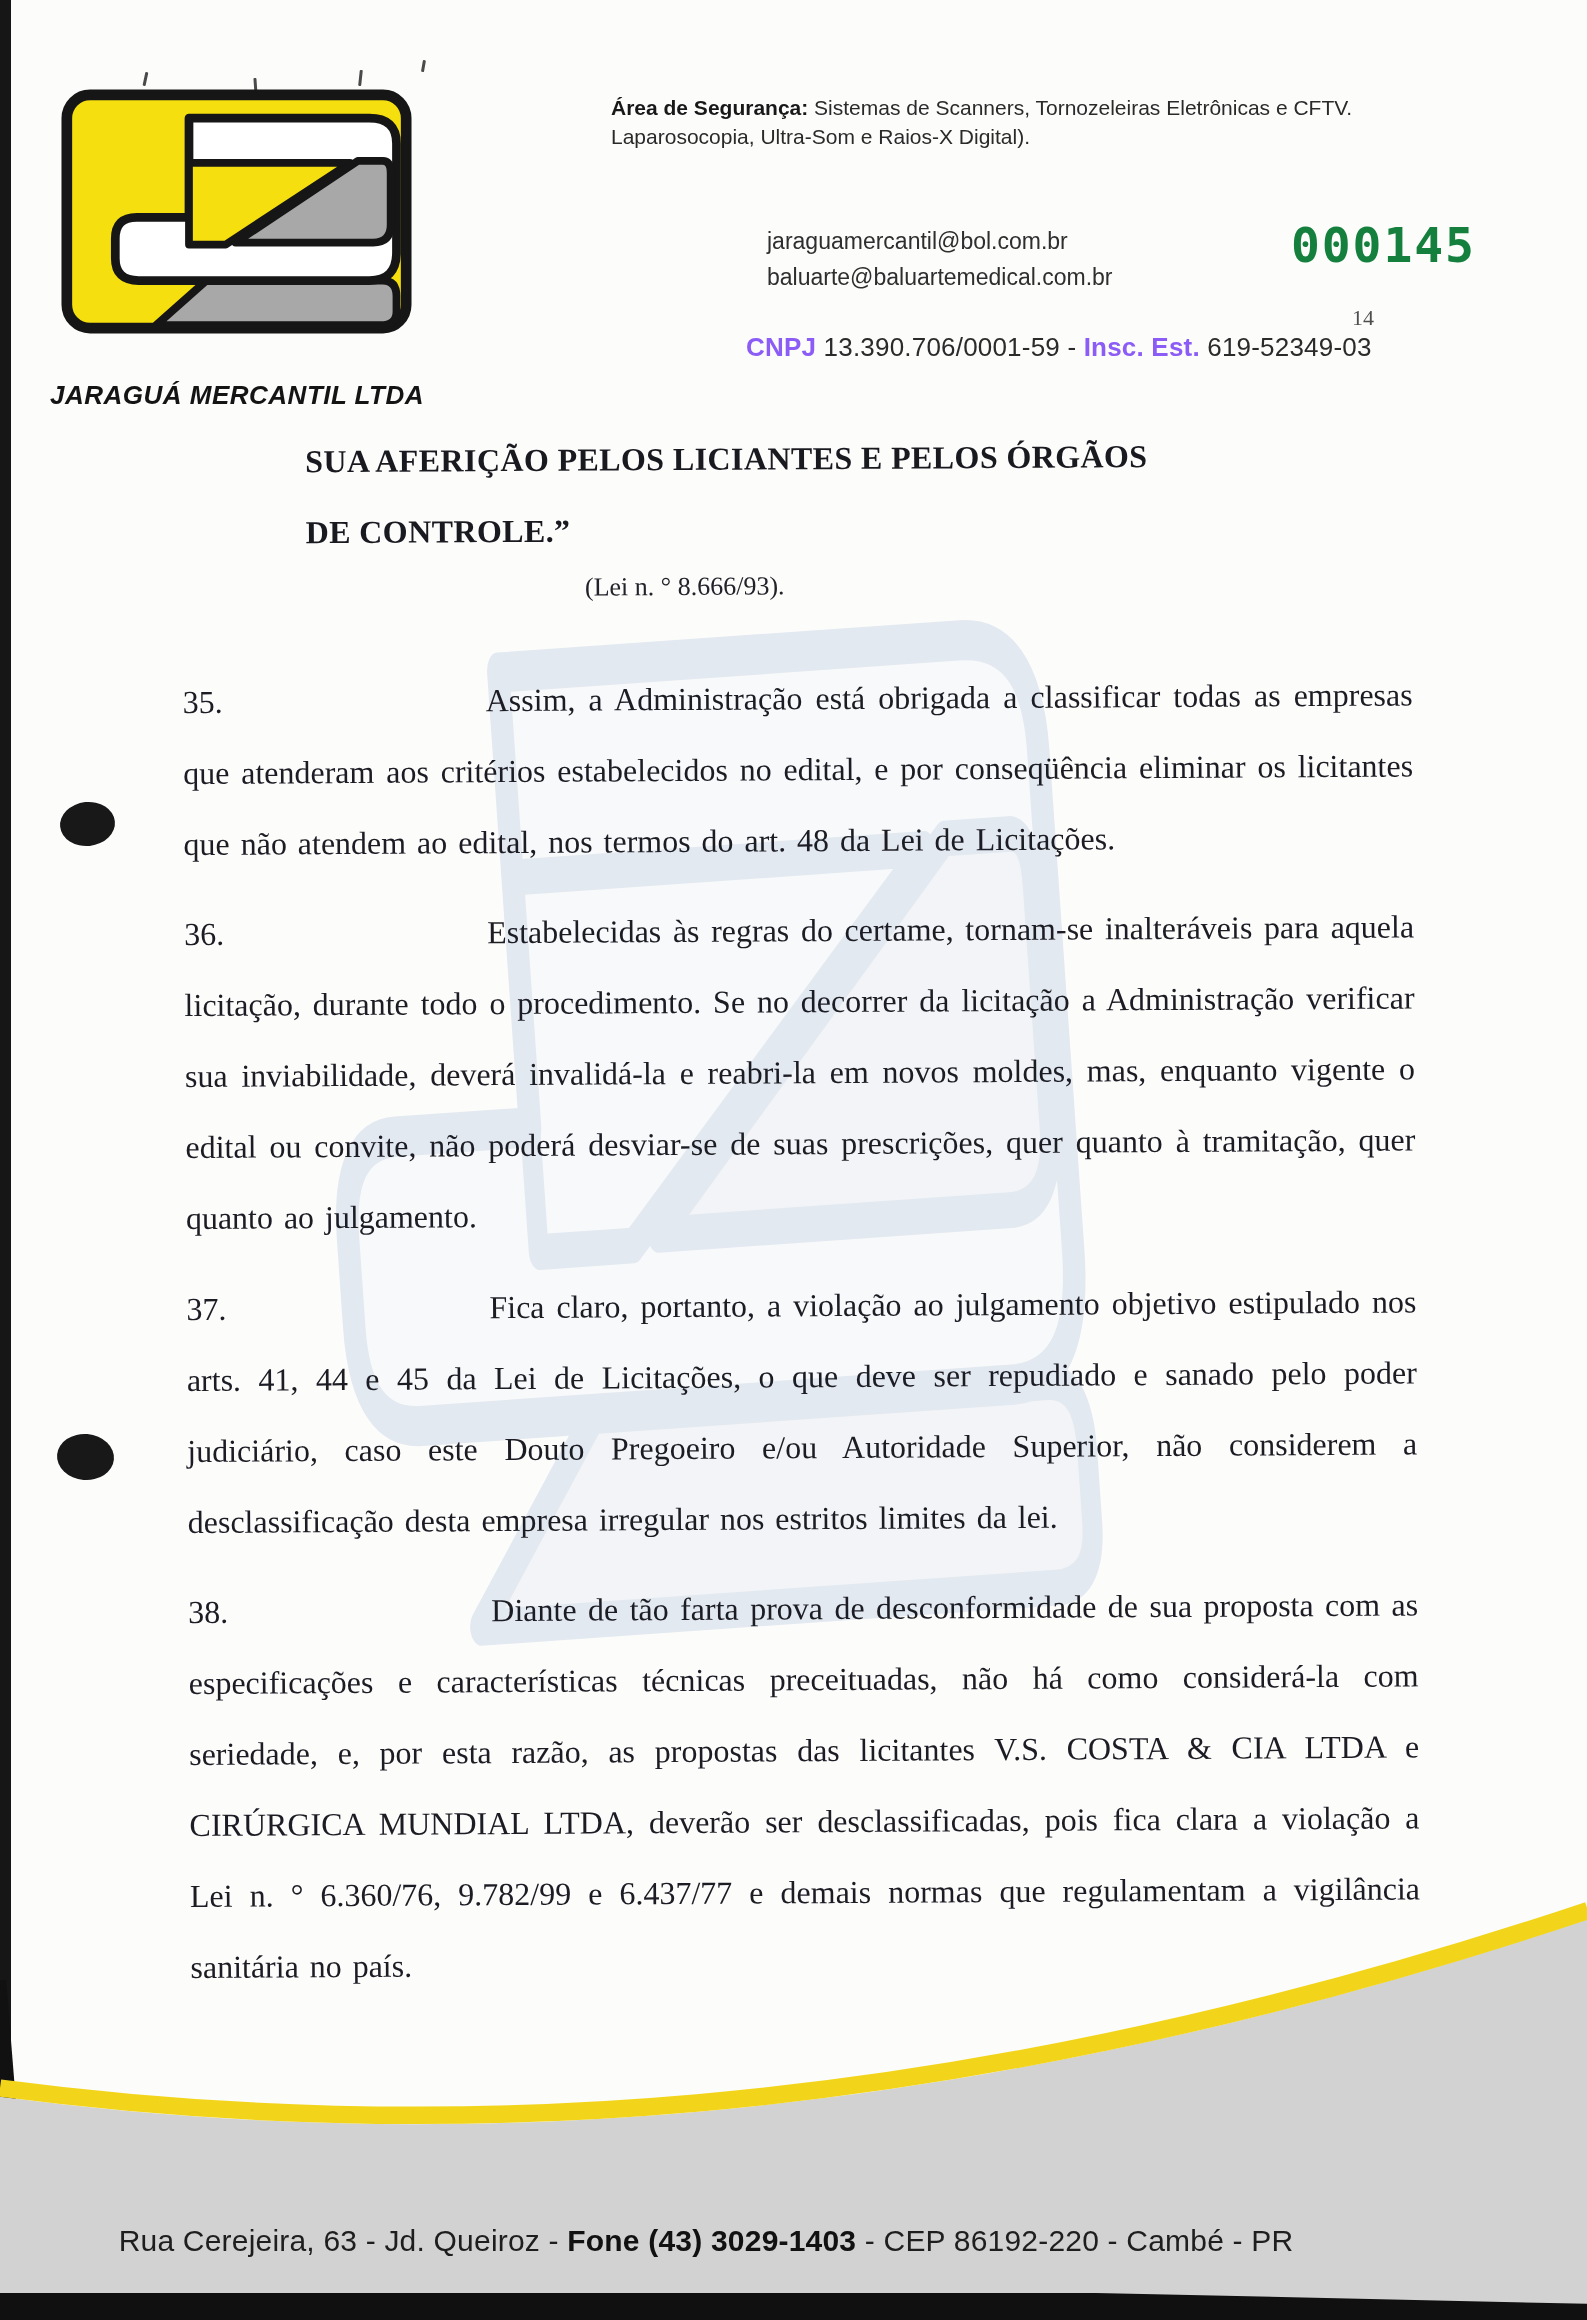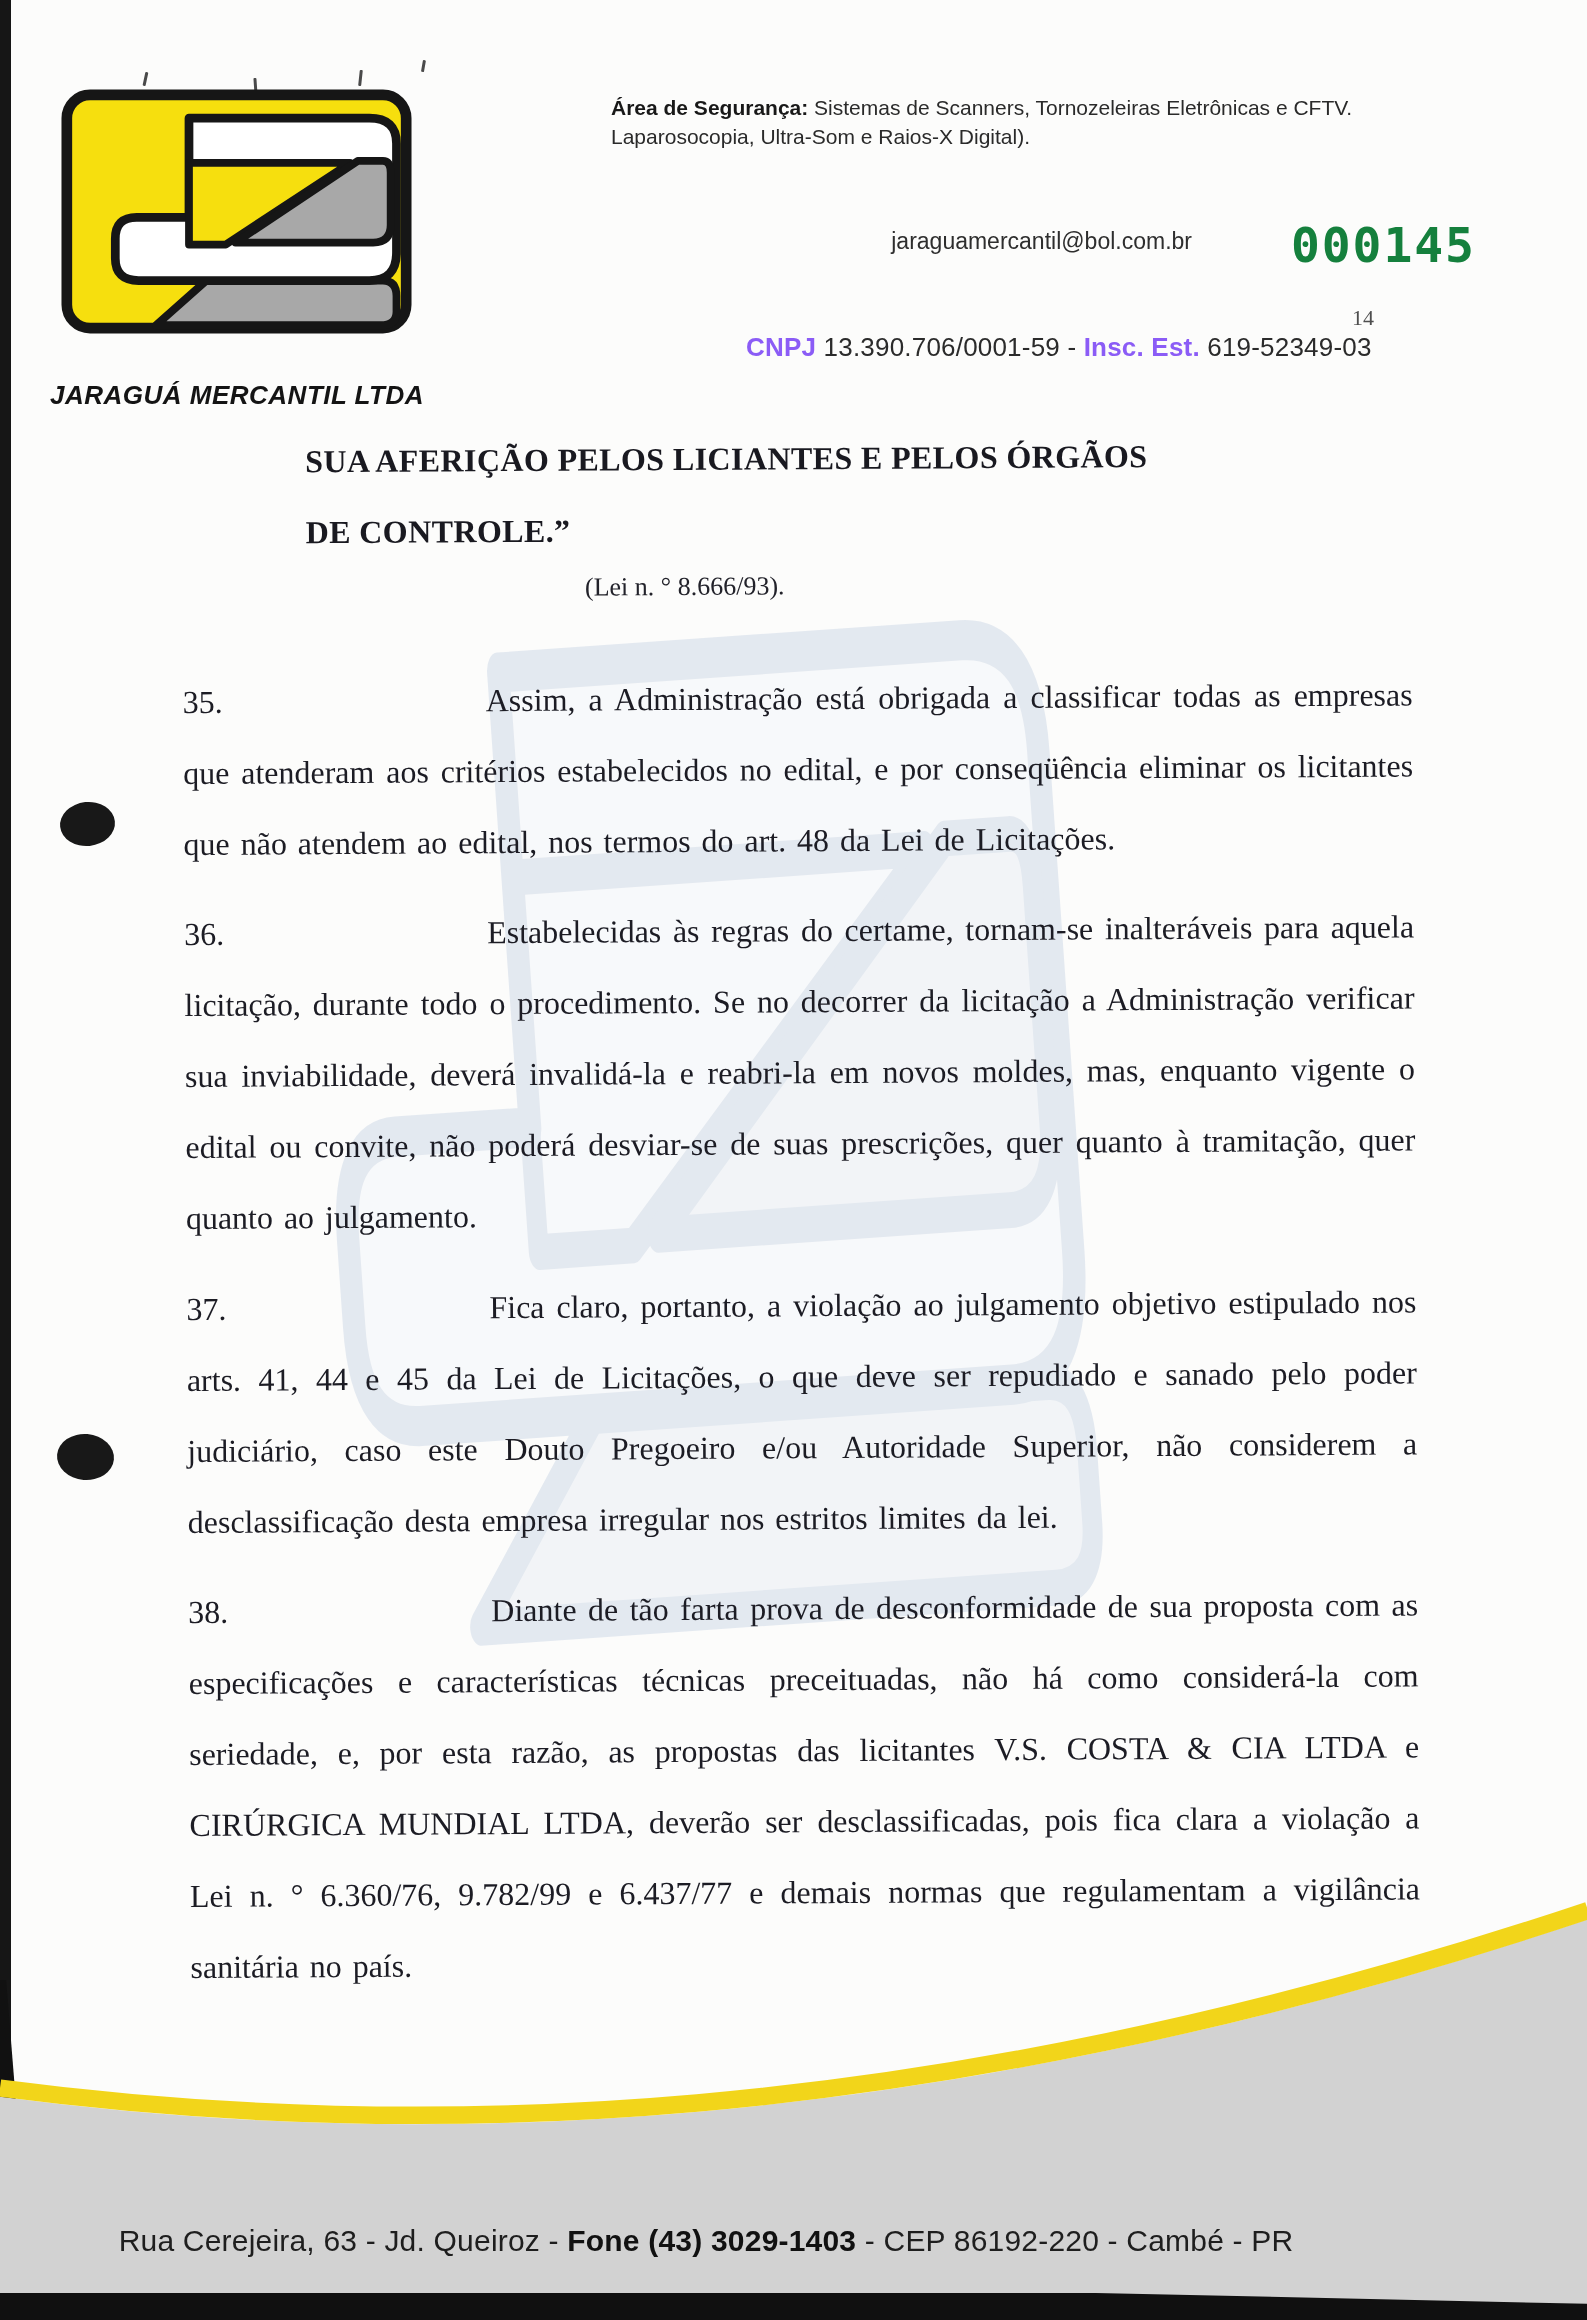--- a/index.html
+++ b/index.html
@@ -30,23 +30,23 @@
   }
 
   
   .header-info{
     position:absolute;left:611px;top:93px;width:902px;
     font-family:"Liberation Sans", sans-serif;
     font-size:21px;line-height:29px;color:#2a2a2a;
   }
   .header-info b{color:#181818;}
   .emails{
-    position:absolute;left:726px;top:223px;width:466px;
+    position:absolute;left:767px;top:223px;width:466px;
     font-family:"Liberation Sans", sans-serif;
-    font-size:23px;line-height:36px;color:#2e2e2e;text-align:right;
+    font-size:23px;line-height:36px;color:#2e2e2e;text-align:left;
   }
   .stamp{
     position:absolute;left:1291px;top:217px;
     font-family:"DejaVu Sans Mono", monospace;
     font-size:48px;letter-spacing:1.9px;color:#15803d;font-weight:600;
   }
   .hand-note{
     position:absolute;left:1312px;top:305px;
     font-family:"Liberation Serif", serif;
     font-size:22px;color:#4e4e4e;margin-left:40px;
@@ -122,20 +122,21 @@
   </svg>
   <div class="company-name">JARAGUÁ MERCANTIL LTDA</div>
 
   <div class="header-info">
     <div><b>Área de Segurança:</b><span> Sistemas de Scanners, Tornozeleiras Eletrônicas e CFTV.</span></div>
     <div>Laparosocopia, Ultra-Som e Raios-X Digital).</div>
   </div>
 
   <div class="emails">
     <div>jaraguamercantil@bol.com.br</div>
+    <div>baluarte@baluartemedical.com.br</div>
   </div>
 
   <div class="stamp">000145</div>
   <div class="hand-note">14</div>
 
   <div class="cnpj-line">
     <b>CNPJ</b><span> 13.390.706/0001-59 </span><span>- </span><b>Insc. Est.</b><span> 619-52349-03</span>
   </div>
 
   <svg class="watermark" viewBox="0 0 362 252" preserveAspectRatio="none">

